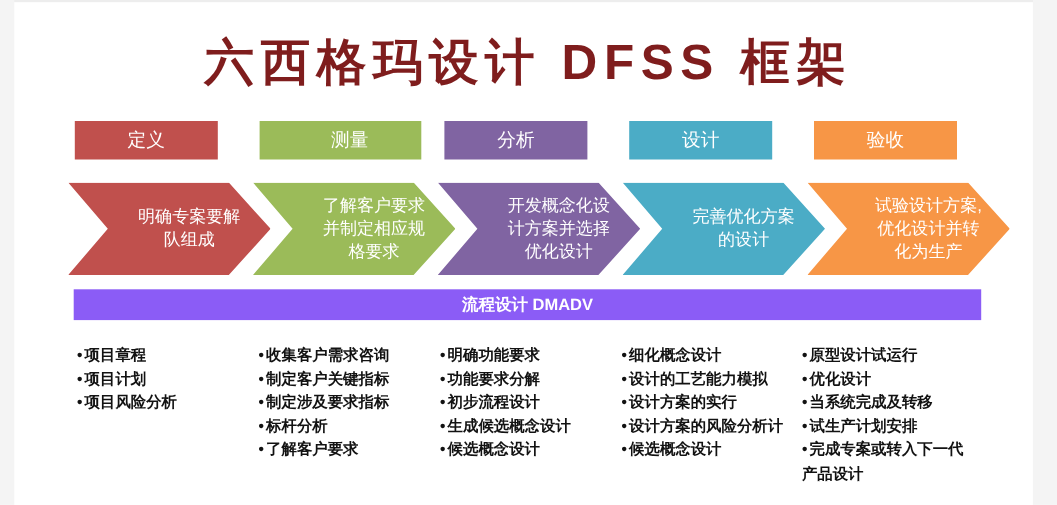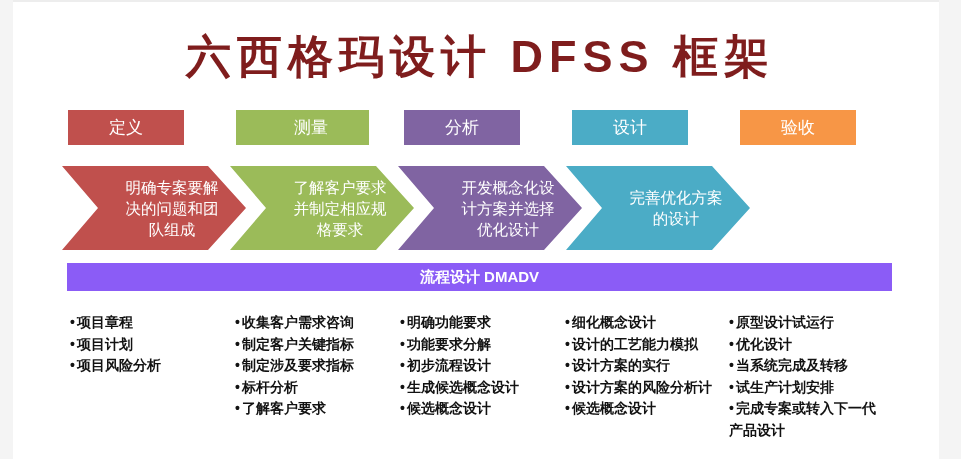--- a/index.html
+++ b/index.html
@@ -12,21 +12,21 @@
   .side-strip.right { right:0; width:22px; }
   .top-line { position:absolute; top:0; left:0; right:0; height:2px; background:#ededed; }
 
   .title {
     position:absolute; top:27px; left:30px; right:30px;
     text-align:center; font-size:45px; font-weight:700; color:#7f1d1d;
     letter-spacing:6px; white-space:nowrap;
   }
 
   .phase-box {
-    position:absolute; top:110px; width:116px; height:35px;
+    position:absolute; top:110px; width:130px; height:35px;
     color:#ffffff; font-size:17px;
     display:flex; align-items:center; justify-content:center;
   }
 
   .arrow {
     position:absolute; top:166px; width:184px; height:84px;
     color:#ffffff; font-size:15.5px; line-height:21px; text-align:center;
     display:flex; flex-direction:column; justify-content:center;
     padding-left:36px; box-sizing:border-box;
     clip-path:polygon(0 0, calc(100% - 38px) 0, 100% 50%, calc(100% - 38px) 100%, 0 100%, 36px 50%);
@@ -56,36 +56,40 @@
   <div class="title">六西格玛设计 DFSS 框架</div>
 
   <div class="phase-box" style="left: 68px; background-color: rgb(192, 80, 77);">定义</div>
   <div class="phase-box" style="left: 236px; background-color: rgb(155, 187, 89); padding-left: 17px;">测量</div>
   <div class="phase-box" style="left: 572px; background-color: rgb(75, 172, 198);">设计</div>
   <div class="phase-box" style="left: 404px; background-color: rgb(128, 100, 162);">分析</div>
   <div class="phase-box" style="left: 740px; background-color: rgb(247, 150, 70);">验收</div>
 
   <div class="arrow" style="left: 62px; background-color: rgb(192, 80, 77);">
     <div class="arrow-line">明确专案要解</div>
-    <div class="arrow-line">决的问题和团</div>
     <div class="arrow-line">队组成</div>
   </div>
   <div class="arrow" style="left: 230px; background-color: rgb(155, 187, 89);">
     <div class="arrow-line">了解客户要求</div>
     <div class="arrow-line">并制定相应规</div>
     <div class="arrow-line">格要求</div>
   </div>
   <div class="arrow" style="left: 398px; background-color: rgb(128, 100, 162);">
     <div class="arrow-line">开发概念化设</div>
     <div class="arrow-line">计方案并选择</div>
     <div class="arrow-line">优化设计</div>
   </div>
   <div class="arrow" style="left: 566px; background-color: rgb(75, 172, 198);">
     <div class="arrow-line">完善优化方案</div>
     <div class="arrow-line">的设计</div>
+  </div>
+  <div class="arrow" style="left: 734px; background-color: rgb(247, 150, 70);">
+    <div class="arrow-line">试验设计方案,</div>
+    <div class="arrow-line">优化设计并转</div>
+    <div class="arrow-line">化为生产</div>
   </div>
 
   <div class="banner" style="background-color: #8b5cf6;">流程设计 DMADV</div>
 
   <div class="task-col" style="left:70px; width:160px">
     <div class="task-item">项目章程</div>
     <div class="task-item">项目计划</div>
     <div class="task-item">项目风险分析</div>
   </div>
   <div class="task-col" style="left:235px; width:165px">

